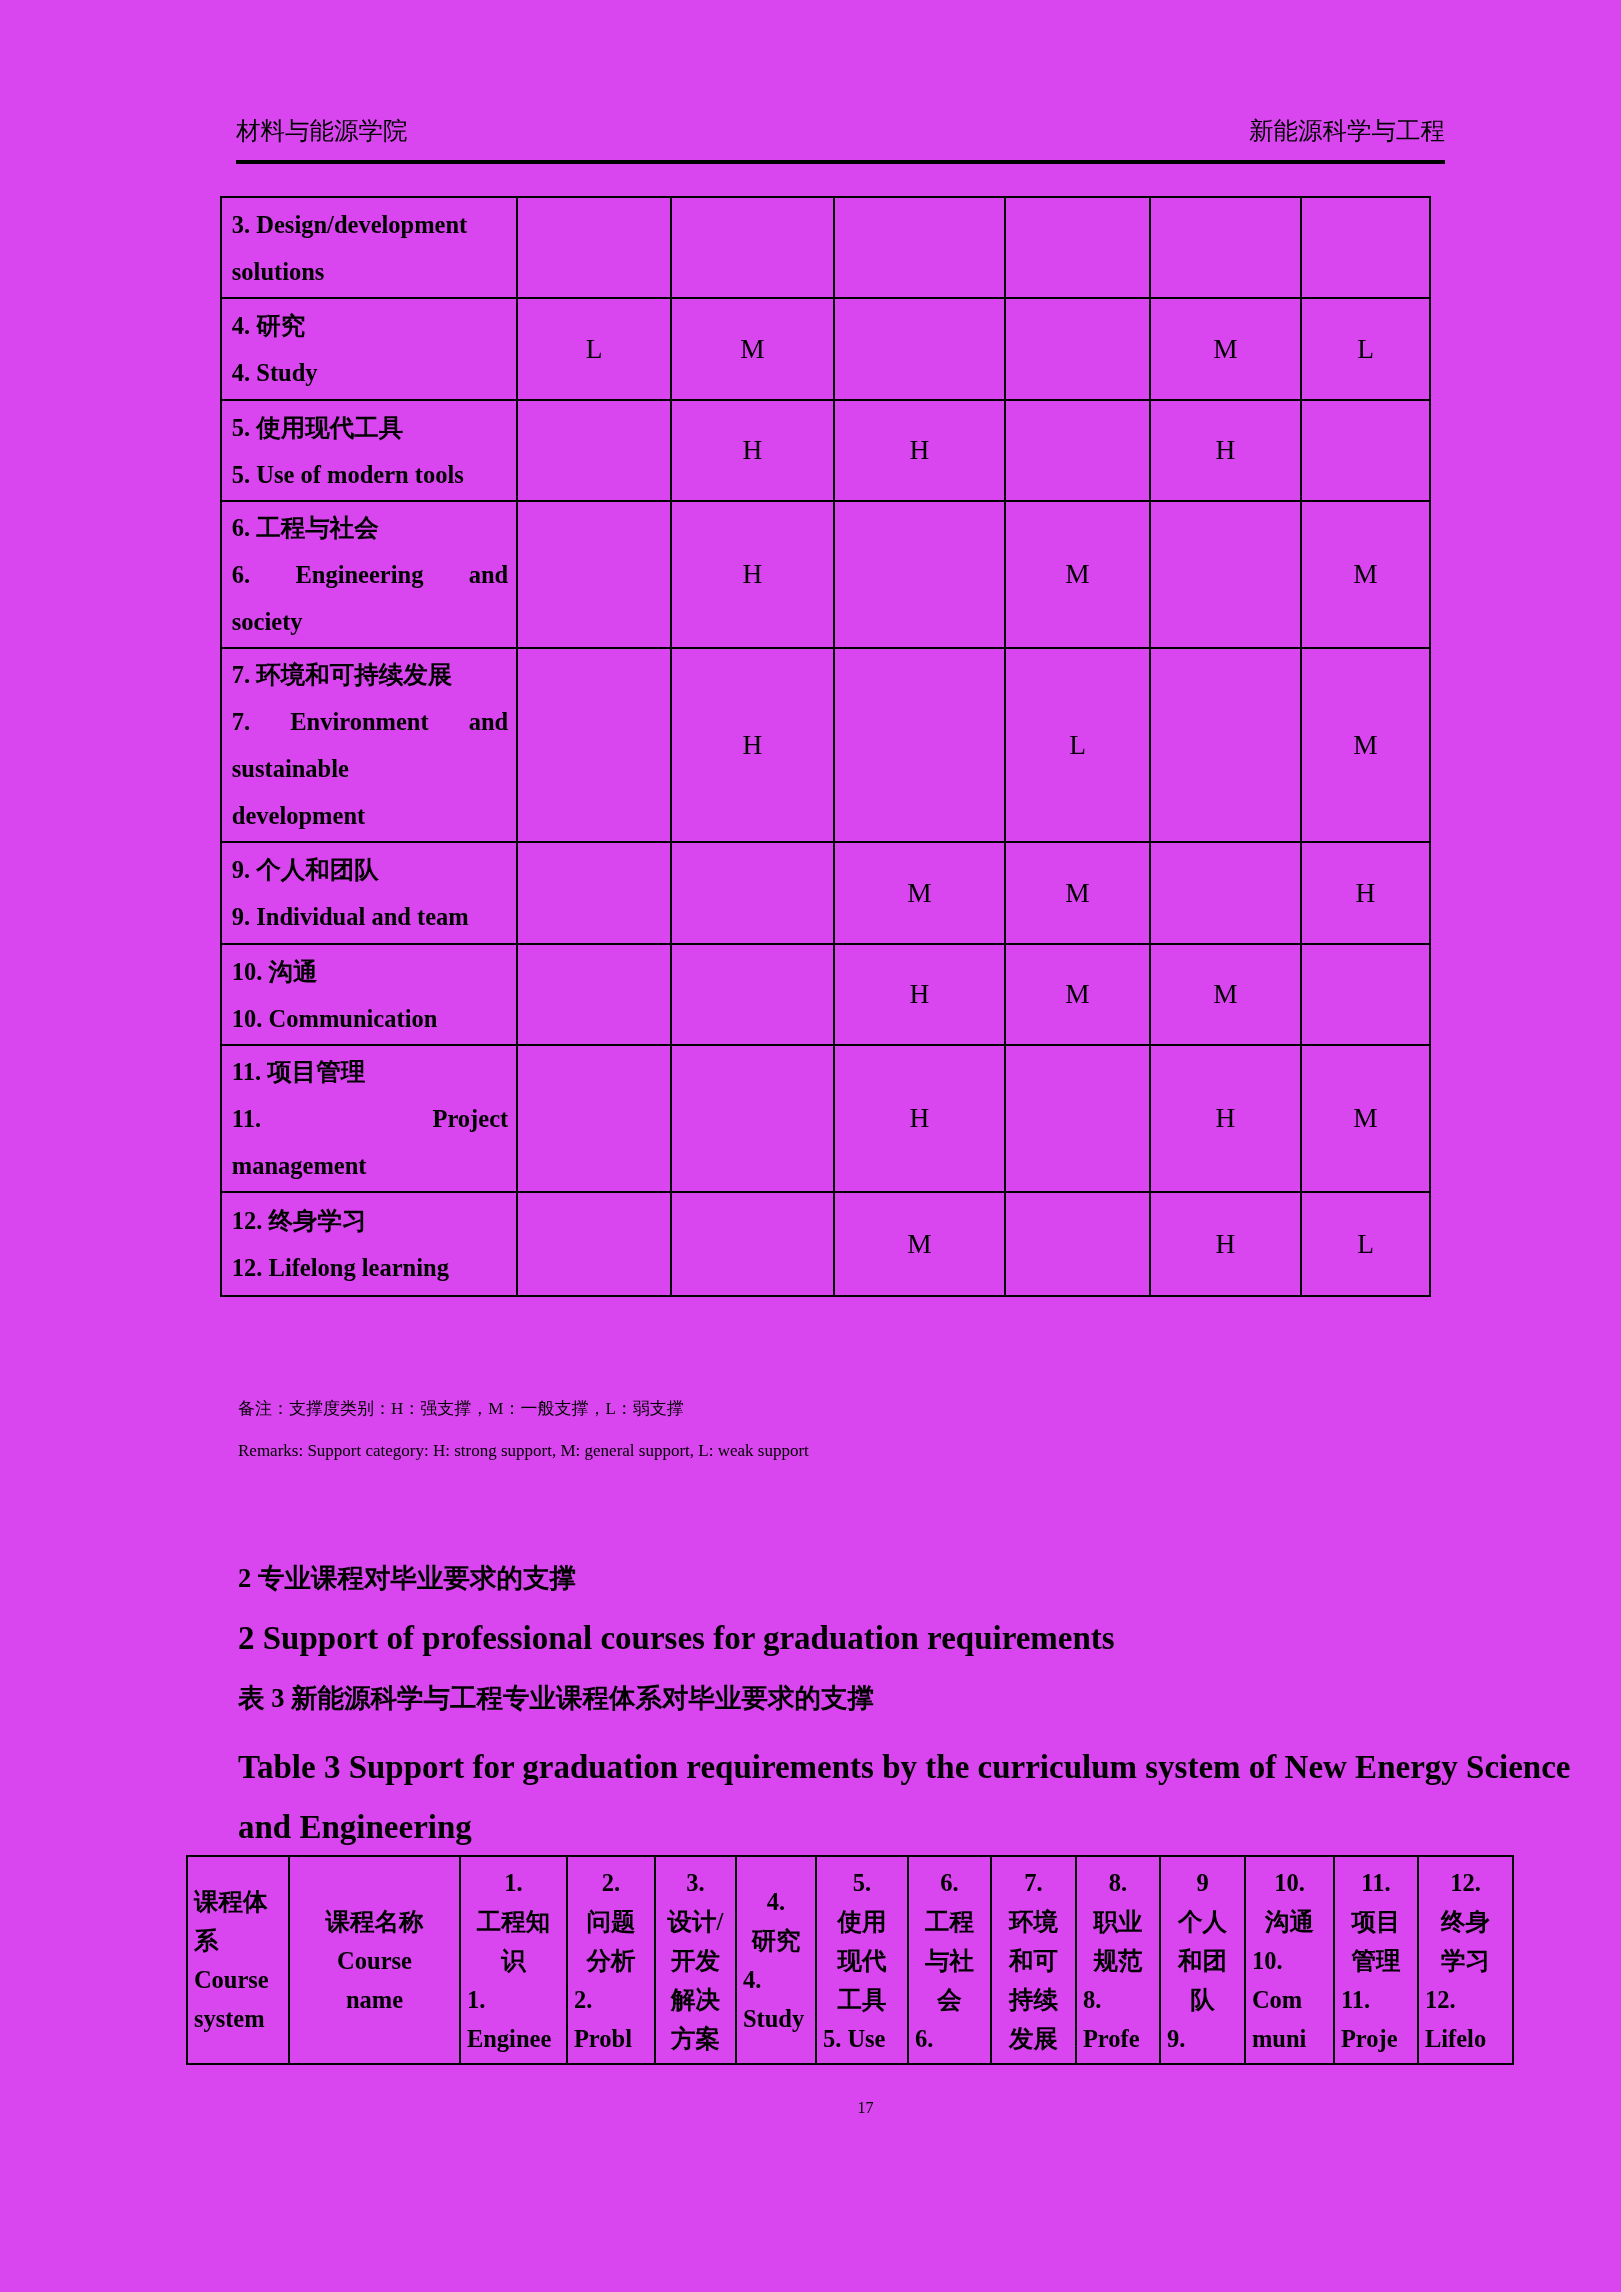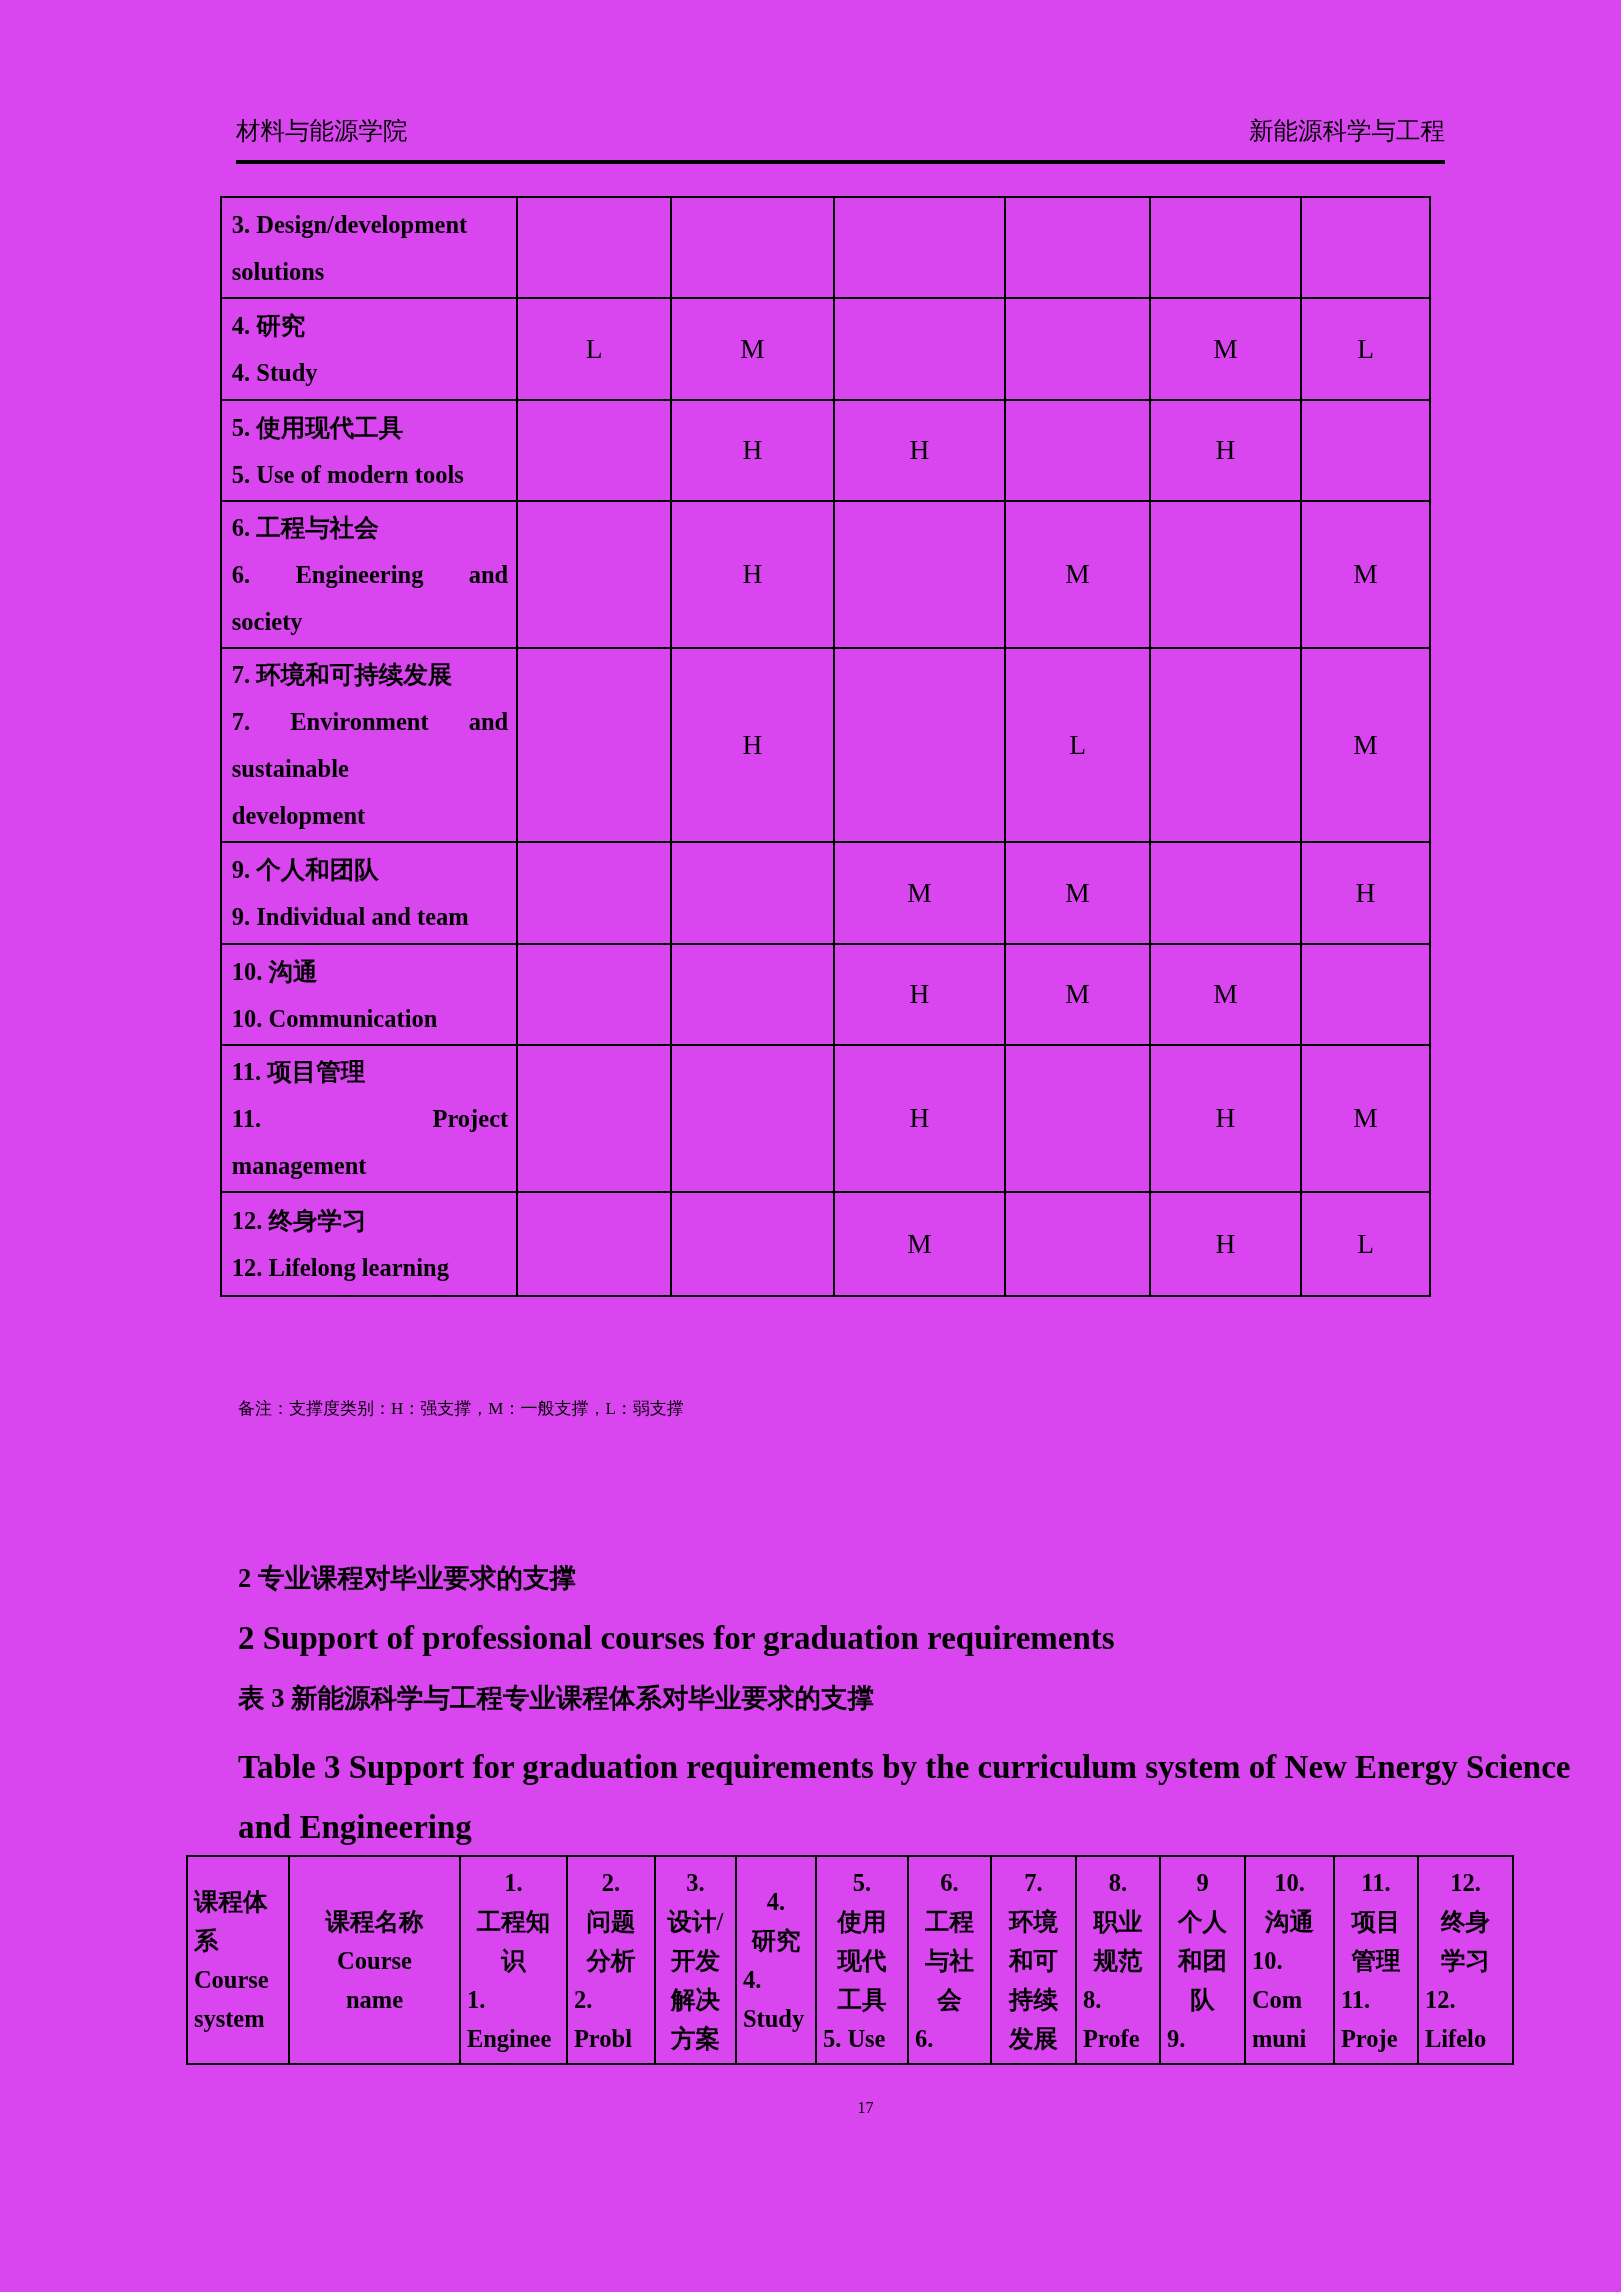--- a/index.html
+++ b/index.html
@@ -199,20 +199,21 @@
           <td class="value-cell"></td>
           <td class="value-cell">M</td>
           <td class="value-cell"></td>
           <td class="value-cell">H</td>
           <td class="value-cell">L</td>
         </tr>
       </tbody>
   </table>
 
   <div class="abs remark" style="top:1397px">备注：支撑度类别：H：强支撑，M：一般支撑，L：弱支撑</div>
+  <div class="abs remark" style="top:1441px">Remarks: Support category: H: strong support, M: general support, L: weak support</div>
 
   <div class="abs heading-zh" style="top:1560px">2 专业课程对毕业要求的支撑</div>
   <div class="abs heading-en" style="top:1620px">2 Support of professional courses for graduation requirements</div>
   <div class="abs heading-zh" style="top:1680px">表 3 新能源科学与工程专业课程体系对毕业要求的支撑</div>
   <div class="abs heading-en" style="top:1749px">Table 3 Support for graduation requirements by the curriculum system of New Energy Science</div>
   <div class="abs heading-en" style="top:1809px">and Engineering</div>
 
   <table class="curriculum">
     <colgroup>
       <col style="width:102px">

